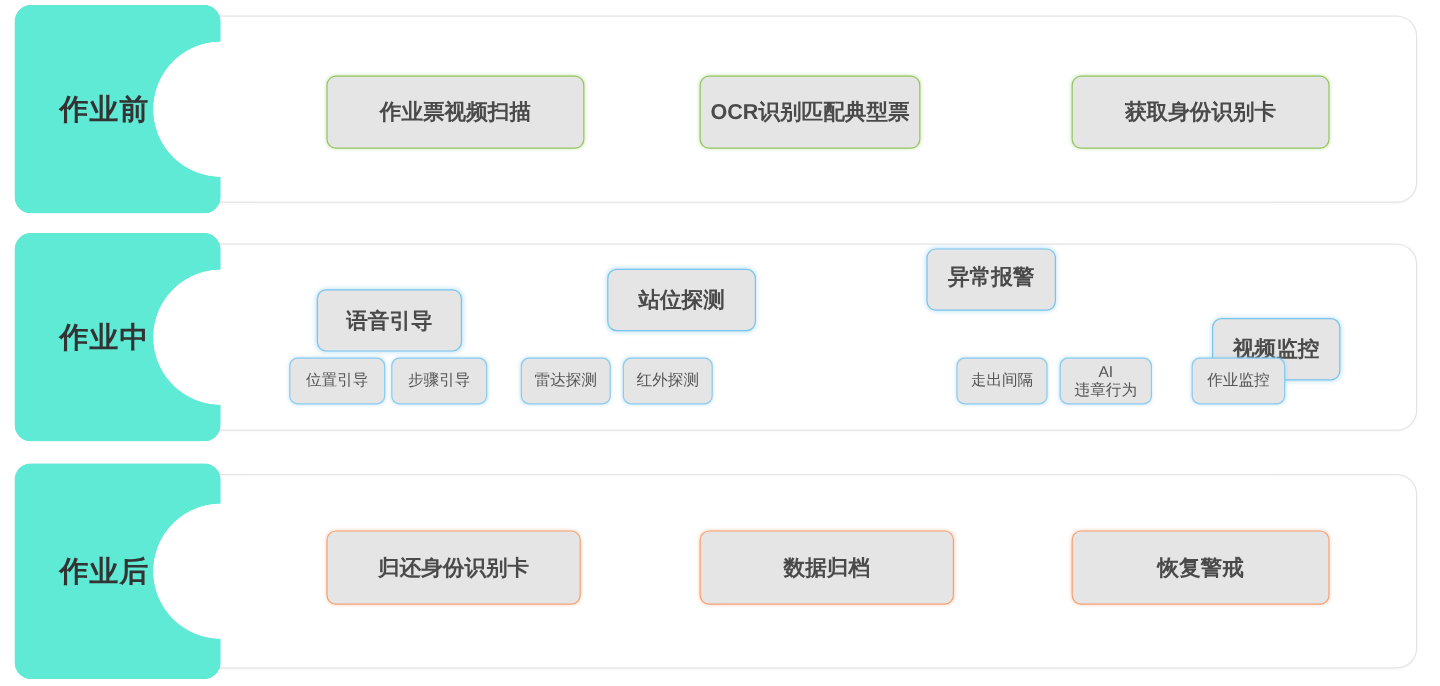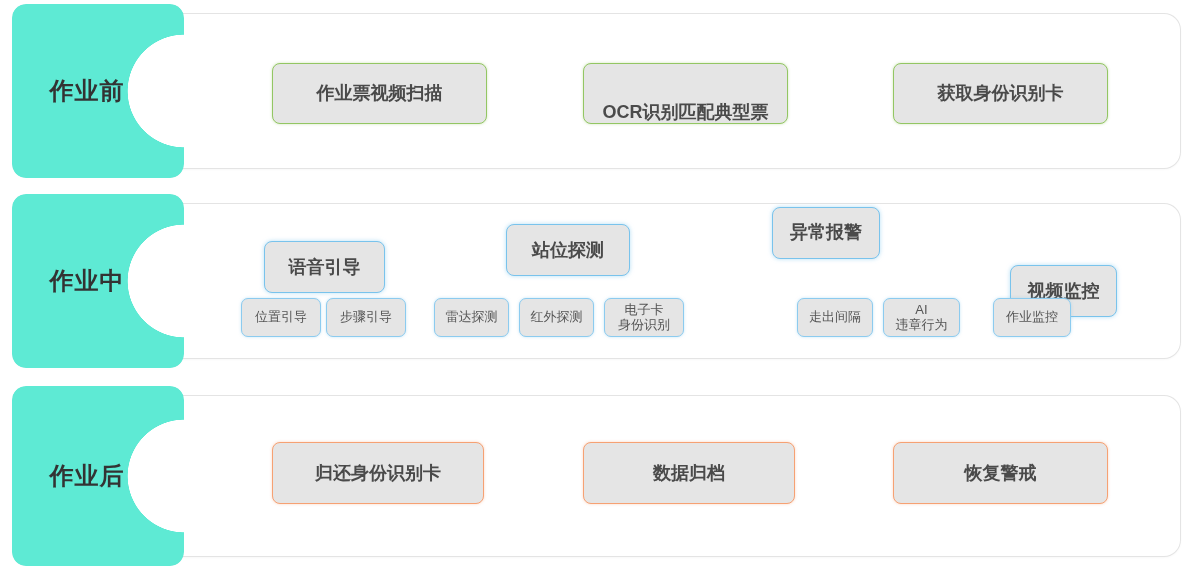--- a/index.html
+++ b/index.html
@@ -126,21 +126,21 @@
 <div class="stage">
 
   <div class="row row-1">
     <div class="panel"></div>
     <div class="label-plate">
       <div class="label-text">作业前</div>
     </div>
     <div class="node primary" style="left: 272px; top: 63px; width: 215px;">
       <span>作业票视频扫描</span>
     </div>
-    <div class="node primary" style="left: 583px; top: 63px; width: 205px; align-items: flex-end;">
+    <div class="node primary" style="left: 583px; top: 63px; width: 184px;">
       <span>OCR识别匹配典型票</span>
     </div>
     <div class="node primary" style="left: 893px; top: 63px; width: 215px;">
       <span>获取身份识别卡</span>
     </div>
   </div>
 
   <div class="row row-2">
     <div class="panel"></div>
     <div class="label-plate">
@@ -167,26 +167,20 @@
     <div class="node chip" style="left: 434px; top: 108px; width: 75px;">
         <span class="stack">
           <span>雷达探测</span>
         </span>
       </div>
     <div class="node chip" style="left: 519px; top: 108px; width: 75px;">
         <span class="stack">
           <span>红外探测</span>
         </span>
       </div>
-    <div class="node chip" style="left: 604px; top: 108px; width: 80px;">
-        <span class="stack">
-          <span>电子卡</span>
-          <span>身份识别</span>
-        </span>
-      </div>
 
     <div class="node primary" style="left: 772px; top: 17px; width: 108px; font-family: Liberation Mono, monospace;">
       <span>异常报警</span>
     </div>
     <div class="node chip" style="left: 797px; top: 108px; width: 76px;">
         <span class="stack">
           <span>走出间隔</span>
         </span>
       </div>
     <div class="node chip" style="left: 883px; top: 108px; width: 77px;">

